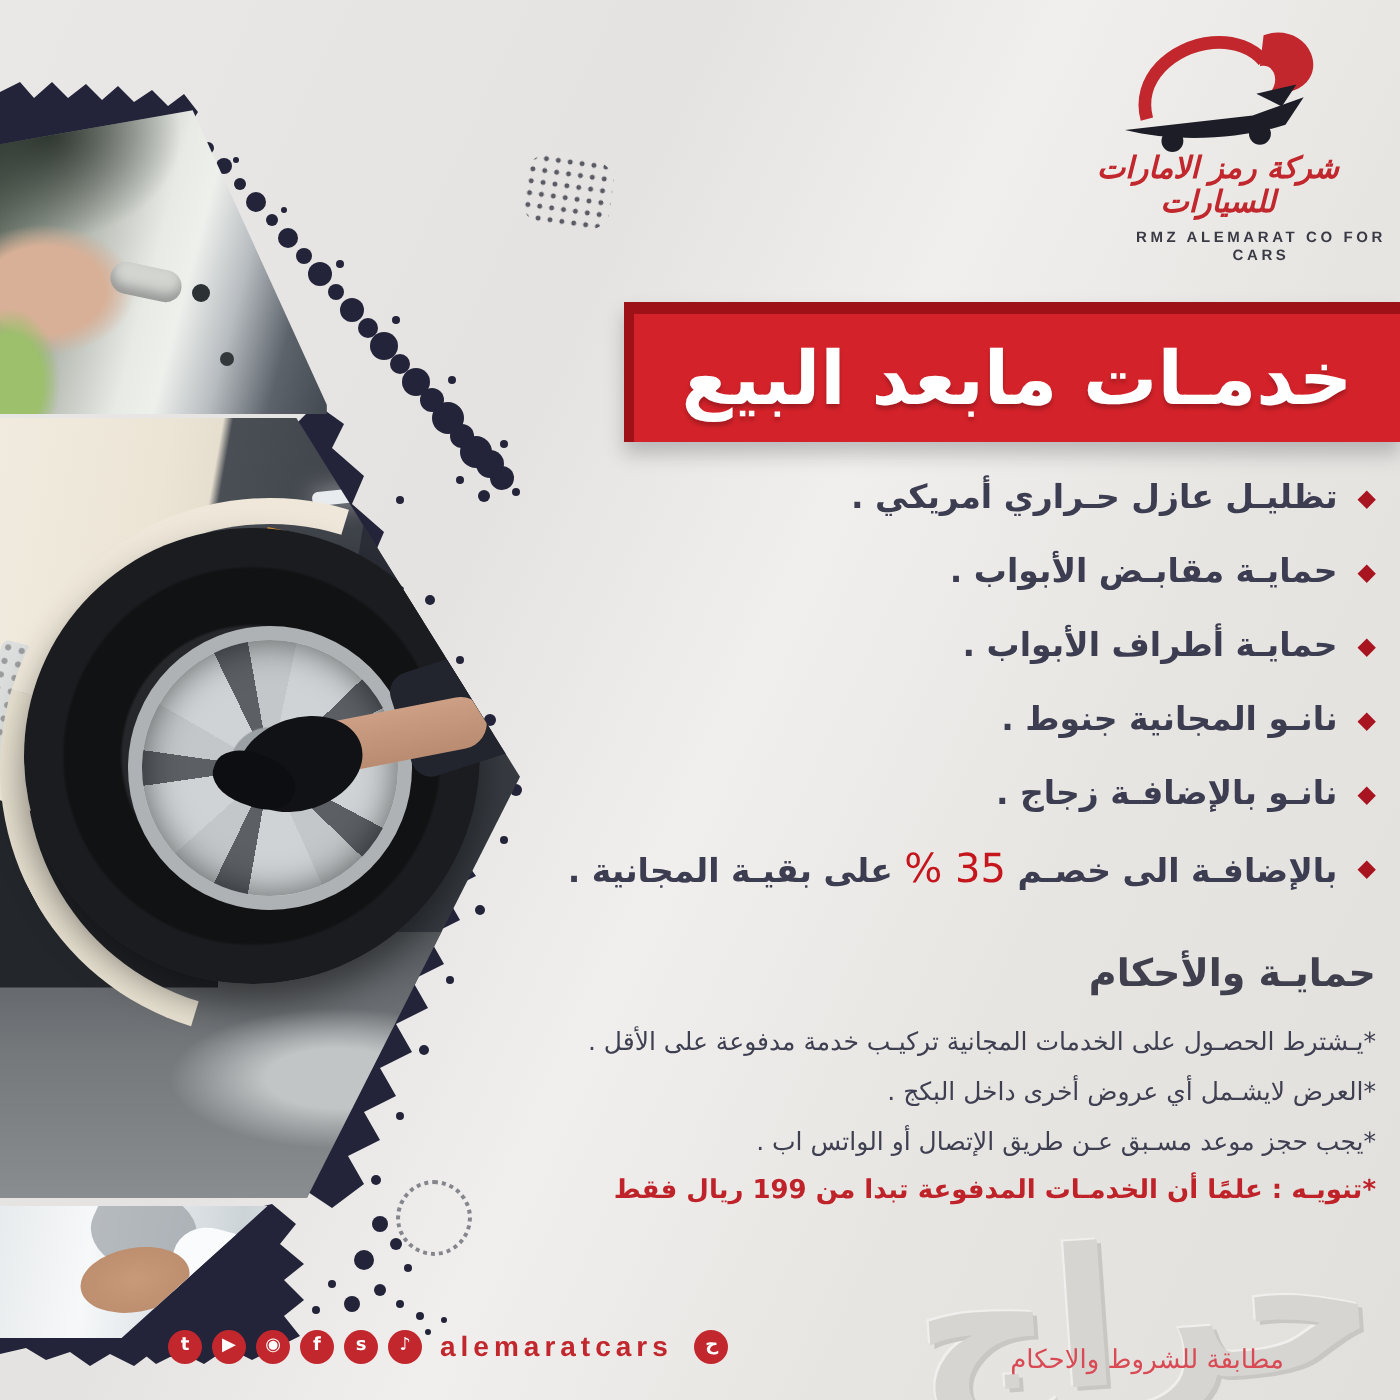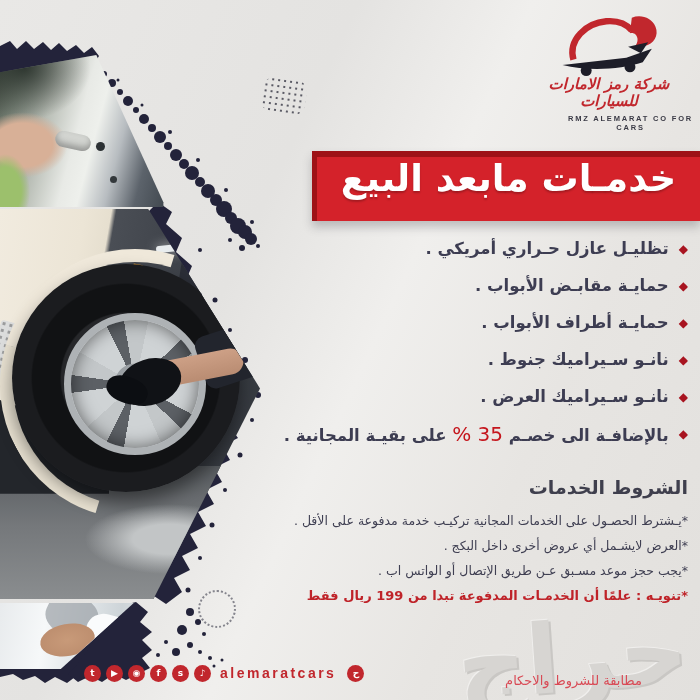--- a/index.html
+++ b/index.html
@@ -74,21 +74,21 @@
   
   .logo{right:6px;top:14px;width:170px;text-align:center;}
   .logo svg{display:block;margin:0 auto;}
   .brand-ar{font-size:15px;font-weight:bold;color:#c1272d;line-height:1.15;font-style:italic;}
   .brand-en{font-family:"Liberation Sans",sans-serif;font-size:7.5px;letter-spacing:1.8px;color:#3a3a45;margin-top:3px;font-weight:bold;margin-left:43px;}
 
   
   .banner{right:0;top:151px;width:383px;height:64px;background:#d4222a;
     border-top:6px solid #9e1217;border-left:5px solid #9e1217;
     box-shadow:0 6px 9px rgba(60,60,70,.28);
-    display:flex;justify-content:center;}
+    display:flex;align-items:center;justify-content:center;}
   .banner span{color:#ffffff;font-size:37px;font-weight:bold;
     text-shadow:0 2px 2px rgba(0,0,0,.22);white-space:nowrap;}
 
   
   .bullets{right:0;top:230px;width:400px;padding-right:12px;box-sizing:border-box;}
   .svc{display:flex;align-items:center;height:37px;gap:10px;direction:rtl;}
   .dia{color:#a81420;font-size:12px;line-height:1;flex:0 0 auto;}
   .svc .txt{font-size:16.5px;font-weight:bold;color:#3d3d52;white-space:nowrap;}
   .svc .hl{color:#c5161d;font-size:20px;font-weight:normal;}
 
@@ -239,34 +239,34 @@
     <div class="svc">
       <span class="dia">◆</span>
       <span class="txt">حمايـة مقابـض الأبواب .</span>
     </div>
     <div class="svc">
       <span class="dia">◆</span>
       <span class="txt">حمايـة أطراف الأبواب .</span>
     </div>
     <div class="svc">
       <span class="dia">◆</span>
-      <span class="txt">نانـو سـيراميك جنوط .</span>
-    </div>
-    <div class="svc">
-      <span class="dia">◆</span>
-      <span class="txt">نانـو سـيراميك العرض .</span>
+      <span class="txt">نانـو المجانية جنوط .</span>
+    </div>
+    <div class="svc">
+      <span class="dia">◆</span>
+      <span class="txt">نانـو بالإضافـة زجاج .</span>
     </div>
     <div class="svc">
       <span class="dia">◆</span>
       <span class="txt"><span>بالإضافـة الى خصـم </span><span class="hl">35 %</span><span> على بقيـة المجانية .</span></span>
     </div>
   </div>
 
   <div class="abs terms ar">
-    <div class="terms-title">الشروط الخدمات</div>
+    <div class="terms-title">حمايـة والأحكام</div>
     <div class="term-line">*يـشترط الحصـول على الخدمات المجانية تركيـب خدمة مدفوعة على الأقل .</div>
     <div class="term-line">*العرض لايشـمل أي عروض أخرى داخل البكج .</div>
     <div class="term-line">*يجب حجز موعد مسـبق عـن طريق الإتصال أو الواتس اب .</div>
     <div class="term-note">*تنويـه : علمًا أن الخدمـات المدفوعة تبدا من 199 ريال فقط</div>
   </div>
 
   <div class="abs watermark">حراج</div>
   <div class="abs wm-overlay">مطابقة للشروط والاحكام</div>
 
   <div class="abs footer">

